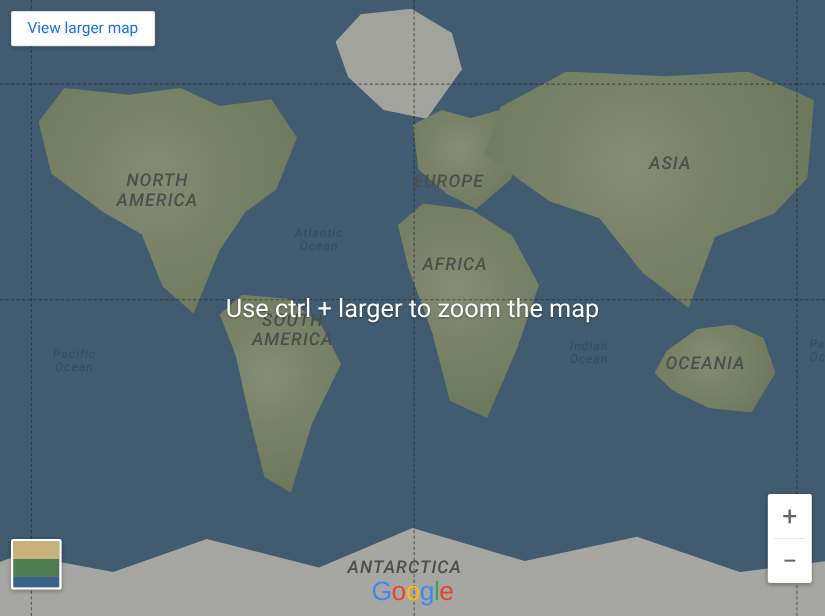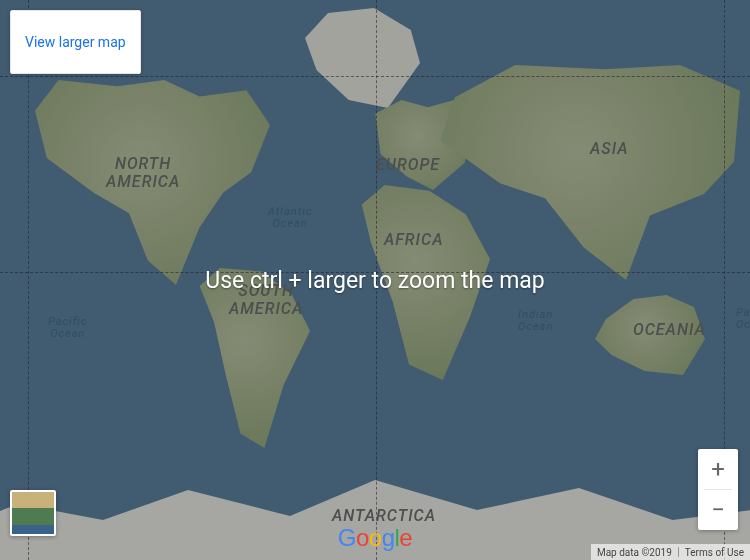--- a/index.html
+++ b/index.html
@@ -67,21 +67,21 @@
   .overlay .msg {
     color: #fff; font-size: 23px; font-weight: 400;
     text-shadow: 0 1px 2px rgba(0,0,0,0.4);
     font-family: Roboto, Arial, sans-serif;
   }
 
   
   .view-larger {
     position: absolute; top: 10px; left: 10px;
     background: #fff; border: 1px solid #e6e6e6; border-radius: 2px;
-    padding: 24px 14px;
+    padding: 8px 14px;
     color: #1a73e8; font-size: 14px; line-height:1;
     box-shadow: 0 1px 4px rgba(0,0,0,0.2);
     cursor: pointer;
   }
 
   
   .zoom-ctrl {
     position: absolute; right: 12px; bottom: 30px;
     width: 40px; background: #fff; border-radius: 2px;
     box-shadow: 0 1px 4px rgba(0,0,0,0.3);
@@ -144,22 +144,22 @@
   <div class="zone-line zone-h" style="top:272px"></div>
   <div class="zone-line zone-v" style="left:28px"></div>
   <div class="zone-line zone-v" style="left:376px"></div>
   <div class="zone-line zone-v" style="left:724px"></div>
 
   <div class="lbl continent" style="top:155px; left:106px; line-height:1.15">NORTH<br>AMERICA</div>
   <div class="lbl continent" style="top:282px; left:229px; line-height:1.15">SOUTH<br>AMERICA</div>
   <div class="lbl continent" style="top:155px; left:376px">EUROPE</div>
   <div class="lbl continent" style="top:230px; left:384px">AFRICA</div>
   <div class="lbl continent" style="top:139px; left:590px">ASIA</div>
-  <div class="lbl continent" style="top:320px; left:633px">OCEANIA</div>
-  <div class="lbl continent" style="top:506px; left:332px">ANTARCTICA</div>
+  <div class="lbl continent" style="top:320px; left:605px">OCEANIA</div>
+  <div class="lbl continent" style="top:506px; left:316px">ANTARCTICA</div>
 
   <div class="lbl ocean" style="top:206px; left:268px; line-height:1.1">Atlantic<br>Ocean</div>
   <div class="lbl ocean" style="top:316px; left:48px; line-height:1.1">Pacific<br>Ocean</div>
   <div class="lbl ocean" style="top:309px; left:518px; line-height:1.1">Indian<br>Ocean</div>
   <div class="lbl ocean" style="top:306px; left:736px">Pa</div>
   <div class="lbl ocean" style="top:318px; left:736px">Oc</div>
 
   <div class="overlay">
     <div class="msg">Use ctrl + larger to zoom the map</div>
   </div>
@@ -175,19 +175,14 @@
     <div class="zoom-sep"></div>
     <div class="zoom-btn">
       <span>−</span>
     </div>
   </div>
 
   <div class="glogo">
     <span>G</span><span>o</span><span>o</span><span>g</span><span>l</span><span>e</span>
   </div>
 
-  <div class="footer">
-    <div class="cell">Map data ©2019</div>
-    <div class="sep"></div>
-    <a class="cell" href="#">Terms of Use</a>
-  </div>
 
 </div>
 
 </body></html>

